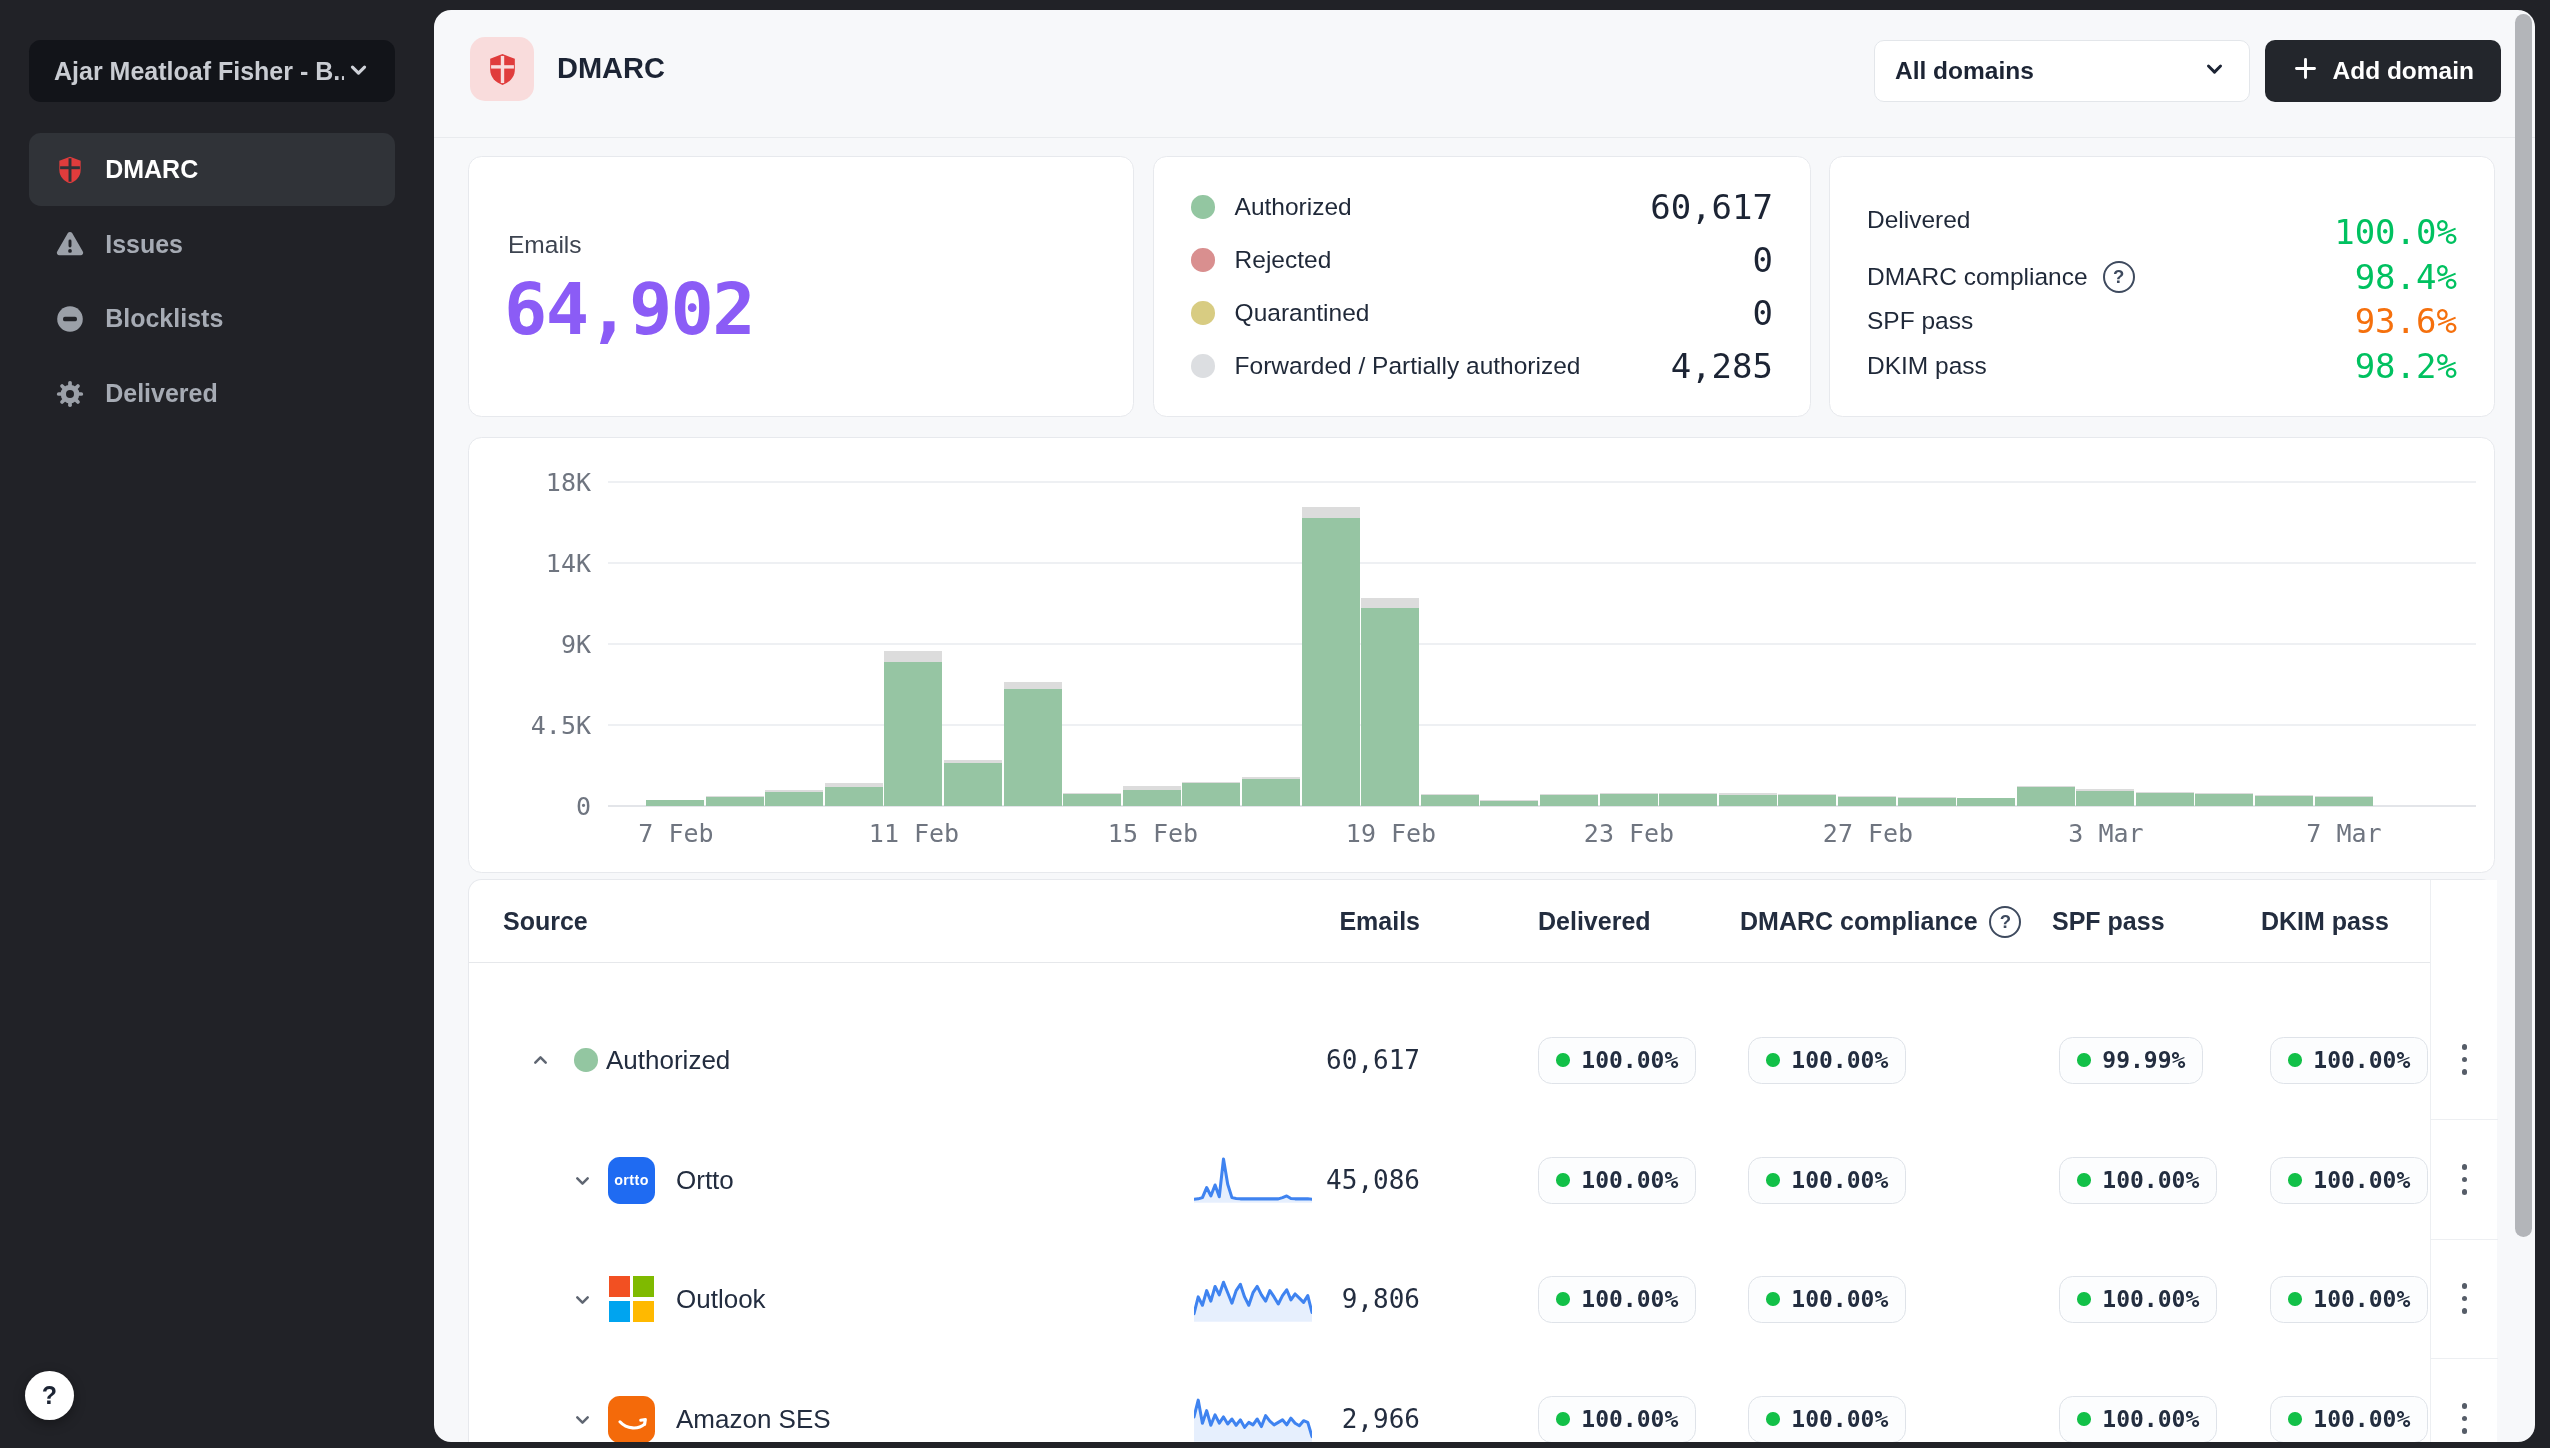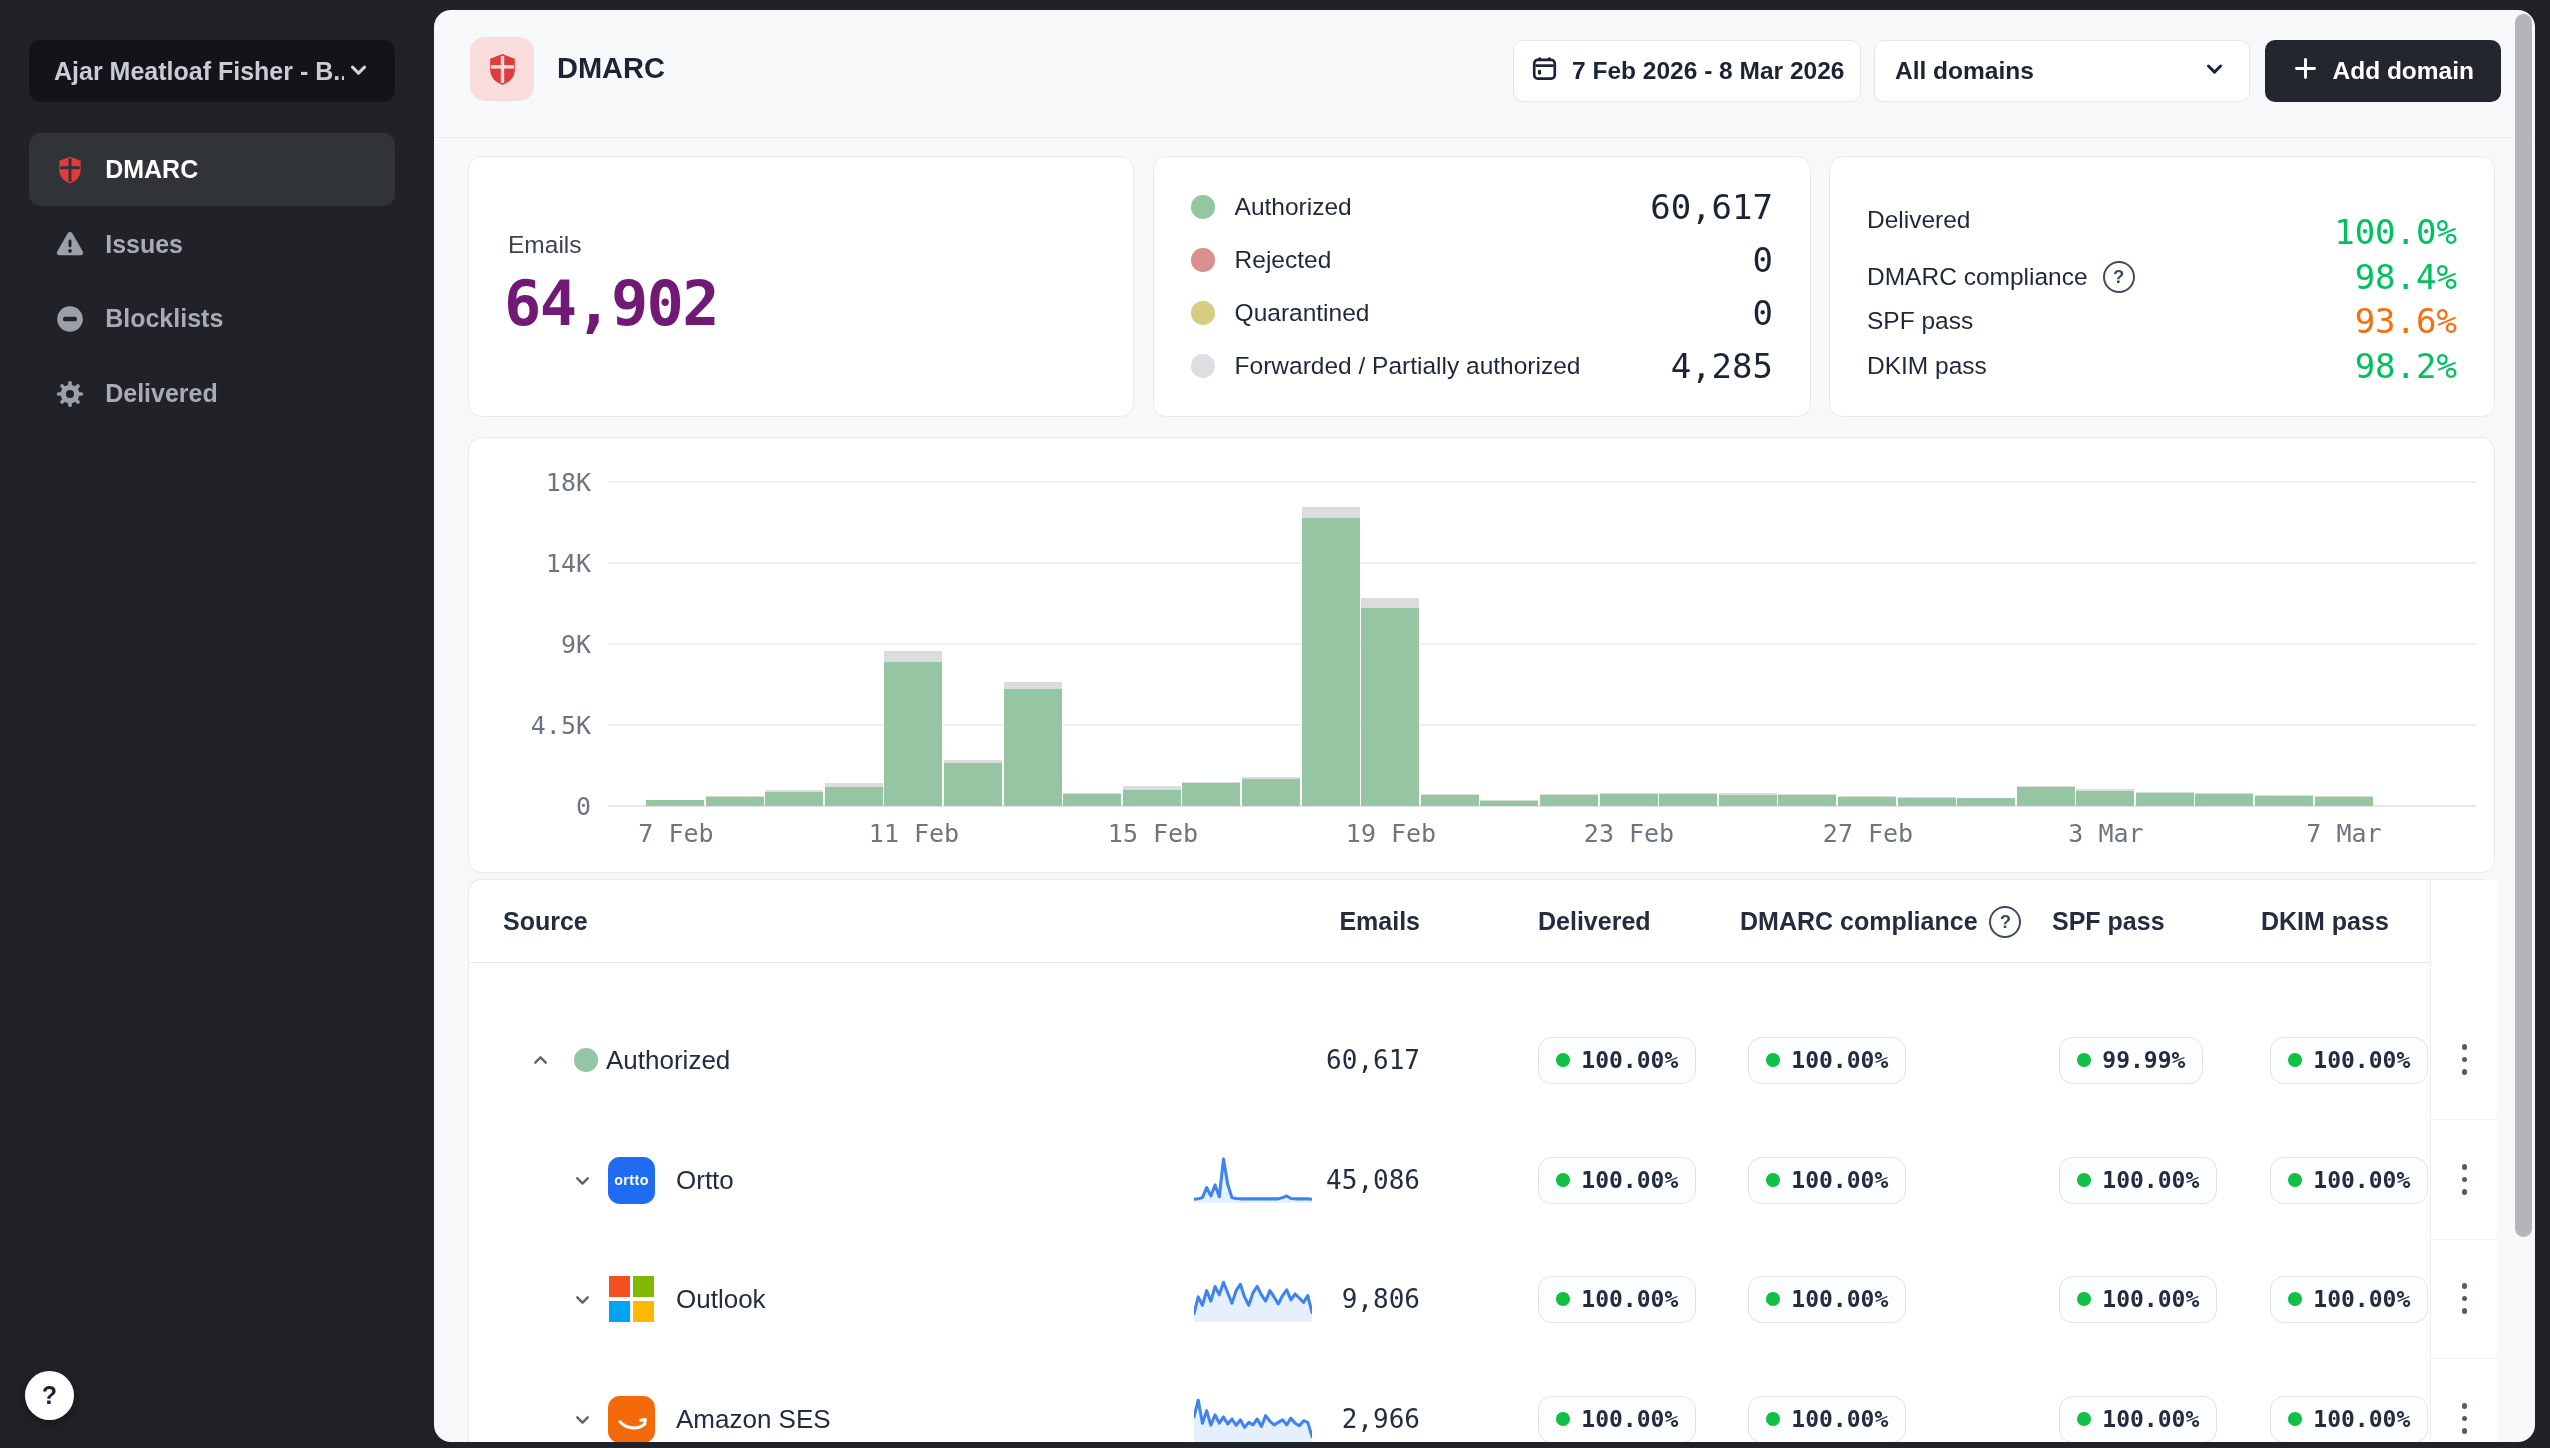--- a/index.html
+++ b/index.html
@@ -36,21 +36,21 @@
   .date-btn { left:1079px; width:348px; gap:13.5px; justify-content:center; }
   .domain-btn { left:1440px; width:376px; padding:0 20px; }
   .domain-btn .lbl { flex:1; }
   .add-btn { position:absolute; left:1831px; top:30px; width:236px; height:62px; background:#23262c; border-radius:10px;
     display:flex; align-items:center; justify-content:center; gap:13.5px; color:#fff; font-size:24.5px; font-weight:600; cursor:pointer; }
 
   
   .card { position:absolute; background:#fff; border:1.7px solid #e7e9ed; border-radius:13.5px; }
   .card-emails { left:34px; top:146px; width:666px; height:261px; }
   .card-emails .cap { position:absolute; left:39px; top:74px; font-size:24.5px; color:#3d4450; }
-  .card-emails .big { position:absolute; left:35px; top:110px; font-size:62px; font-weight:700; color:#701a75; letter-spacing:-1.7px; }
+  .card-emails .big { position:absolute; left:35px; top:110px; font-size:72px; font-weight:700; color:#8b5cf6; letter-spacing:-1.7px; }
   .card-breakdown { left:719px; top:146px; width:658px; height:261px; padding:30px 37px; display:flex; flex-direction:column; justify-content:space-between; }
   .bk-row { display:flex; align-items:center; gap:20px; }
   .bk-dot { width:23.6px; height:23.6px; border-radius:50%; flex:0 0 23.6px; }
   .bk-lbl { font-size:24.5px; color:#1f2838; flex:1; }
   .bk-val { font-size:34px; font-weight:500; color:#1c2434; }
   .card-rates { left:1395px; top:146px; width:666px; height:261px; padding:30px 37px; display:flex; flex-direction:column; justify-content:space-between; }
   .rt-row { display:flex; align-items:center; gap:15px; }
   .rt-lbl { font-size:24.5px; color:#1f2838; }
   .rt-val { font-size:34px; font-weight:500; margin-left:auto; }
   .qmark { width:32px; height:32px; border-radius:50%; border:2.5px solid #3e4a5e; color:#3e4a5e; font-size:18.6px; font-weight:700;
@@ -160,32 +160,20 @@
   <div class="hdr">
     <div class="logo">
       <svg width="37" height="37" viewBox="0 0 24 24">
         <path d="M12 2l8 3v7c0 5-3.4 8.4-8 10-4.6-1.6-8-5-8-10V5z" fill="#e03c3c"></path>
         <rect x="10.9" y="3.2" width="2.2" height="17.6" fill="#f9dcdc"></rect>
         <rect x="4.6" y="9.2" width="14.8" height="2.2" fill="#f9dcdc"></rect>
       </svg>
     </div>
     <div class="hdr-title">DMARC</div>
 
-    <div class="btn date-btn">
-      <span>
-        <svg width="29" height="29" viewBox="0 0 24 24">
-          <rect x="3.5" y="4.8" width="17" height="15.6" rx="3" fill="none" stroke="#1c2434" stroke-width="2.2"></rect>
-          <path d="M4.5 9.6h15" stroke="#1c2434" stroke-width="2.2"></path>
-          <rect x="6.8" y="2.6" width="2.4" height="3.4" rx="1.2" fill="#1c2434"></rect>
-          <rect x="14.8" y="2.6" width="2.4" height="3.4" rx="1.2" fill="#1c2434"></rect>
-          <rect x="6.6" y="13" width="2.6" height="4.2" rx="1.2" fill="#1c2434"></rect>
-        </svg>
-      </span>
-      <span>7 Feb 2026 - 8 Mar 2026</span>
-    </div>
 
     <div class="btn domain-btn">
       <span class="lbl">All domains</span>
       <span>
         <svg width="29" height="29" viewBox="0 0 24 24">
             <path d="M7 10l5 5 5-5" fill="none" stroke="#1c2434" stroke-width="2.4" stroke-linecap="round" stroke-linejoin="round"></path>
           </svg>
       </span>
     </div>
 

